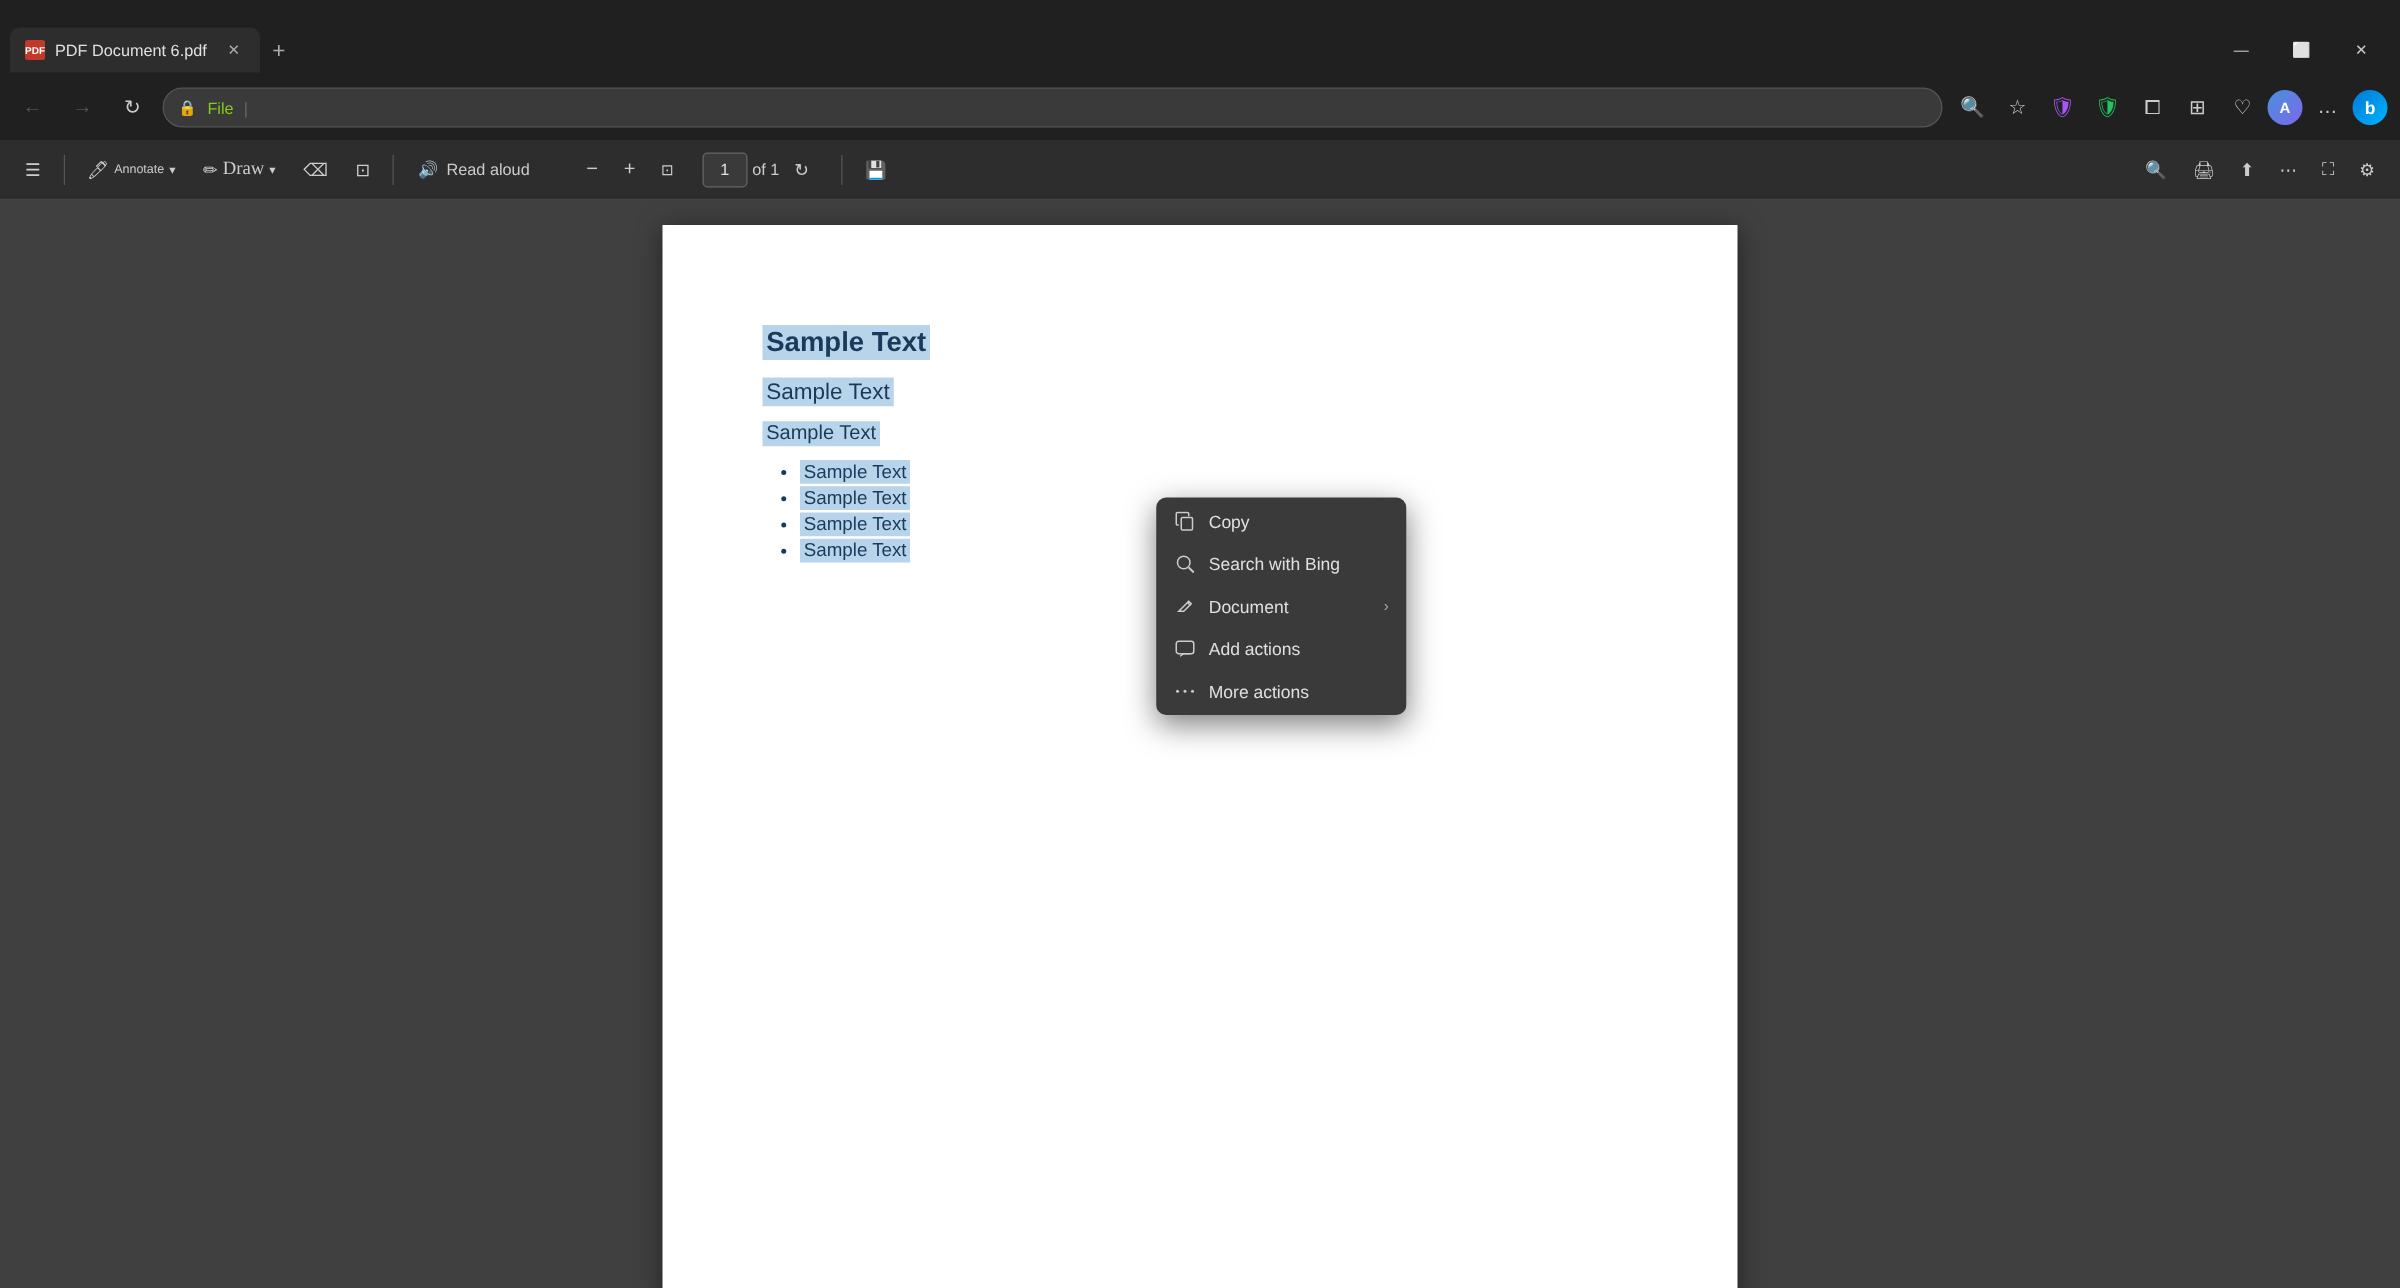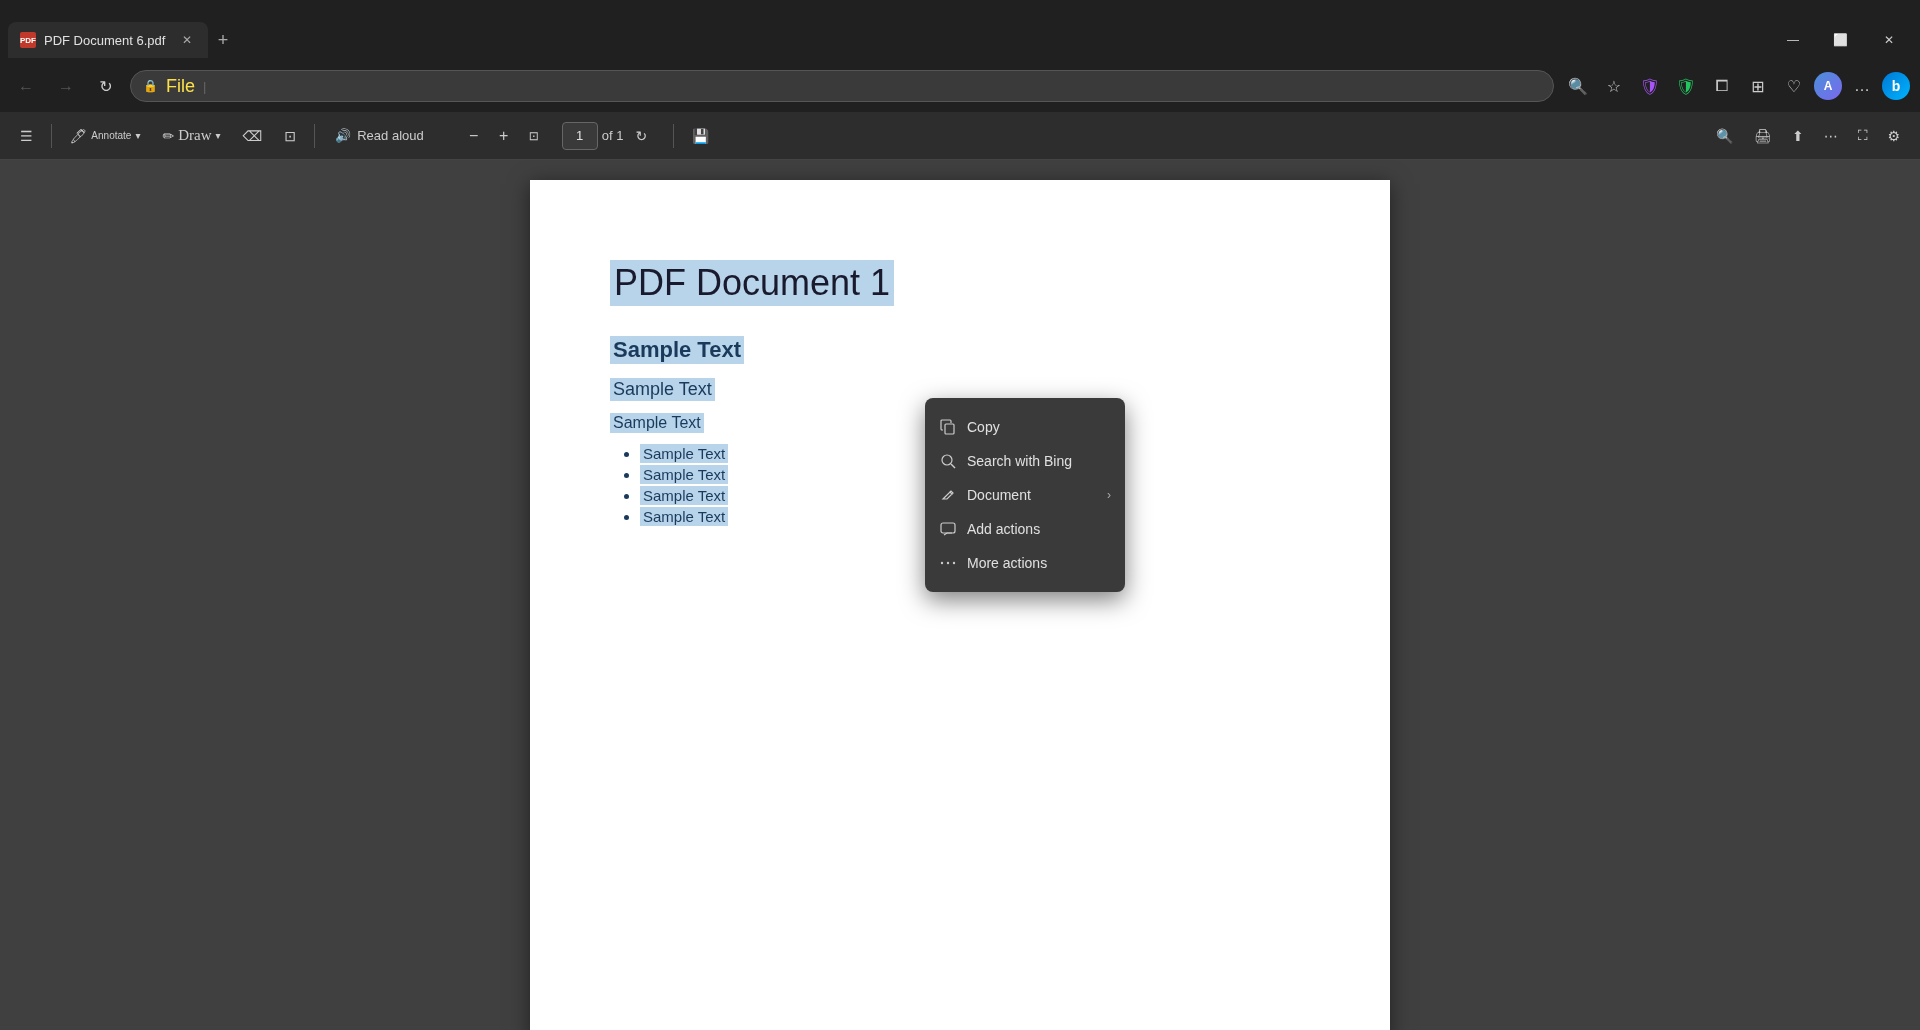--- a/index.html
+++ b/index.html
@@ -337,21 +337,21 @@
 
     
     .context-menu {
       position: absolute;
       top: 218px;
       left: 395px;
       width: 200px;
       background: #3a3a3a;
       border-radius: 8px;
       box-shadow: 0 8px 24px rgba(0,0,0,0.5);
-      padding: 12px 0;
+      padding: 2px 0;
       z-index: 1000;
     }
 
     .ctx-item {
       display: flex;
       align-items: center;
       gap: 10px;
       padding: 8px 14px;
       color: #e0e0e0;
       font-size: 14px;
@@ -392,21 +392,21 @@
     <div class="win-btn close">✕</div>
   </div>
 </div>
 
 <div class="address-bar">
   <div class="nav-btn disabled">←</div>
   <div class="nav-btn disabled">→</div>
   <div class="nav-btn">↻</div>
   <div class="address-input">
     <span class="address-icon">🔒</span>
-    <span style="color:#fde047;font-size:18px;text-align:center;">File</span>
+    <span style="color:#84cc16;font-size:13px;text-align:center;">File</span>
     <span style="color:#666;font-size:13px;">|</span>
   </div>
   <div class="toolbar-icons">
     <div class="toolbar-icon">🔍</div>
     <div class="toolbar-icon">☆</div>
     <div class="toolbar-icon shield-icon">🛡</div>
     <div class="toolbar-icon shield-green">🛡</div>
     <div class="toolbar-icon">⧠</div>
     <div class="toolbar-icon">⊞</div>
     <div class="toolbar-icon">♡</div>
@@ -473,21 +473,20 @@
       <span>⛶</span>
     </div>
     <div class="pdf-tool-btn">
       <span>⚙</span>
     </div>
   </div>
 </div>
 
 <div class="pdf-content">
   <div class="pdf-page">
-    <div class="pdf-title">PDF Document 1</div>
 
     <div class="pdf-section">
       <div class="pdf-h2">Sample Text</div>
     </div>
     <div class="pdf-section">
       <div class="pdf-h3">Sample Text</div>
     </div>
     <div class="pdf-section">
       <div class="pdf-h3" style="font-size:16px;">Sample Text</div>
     </div>

